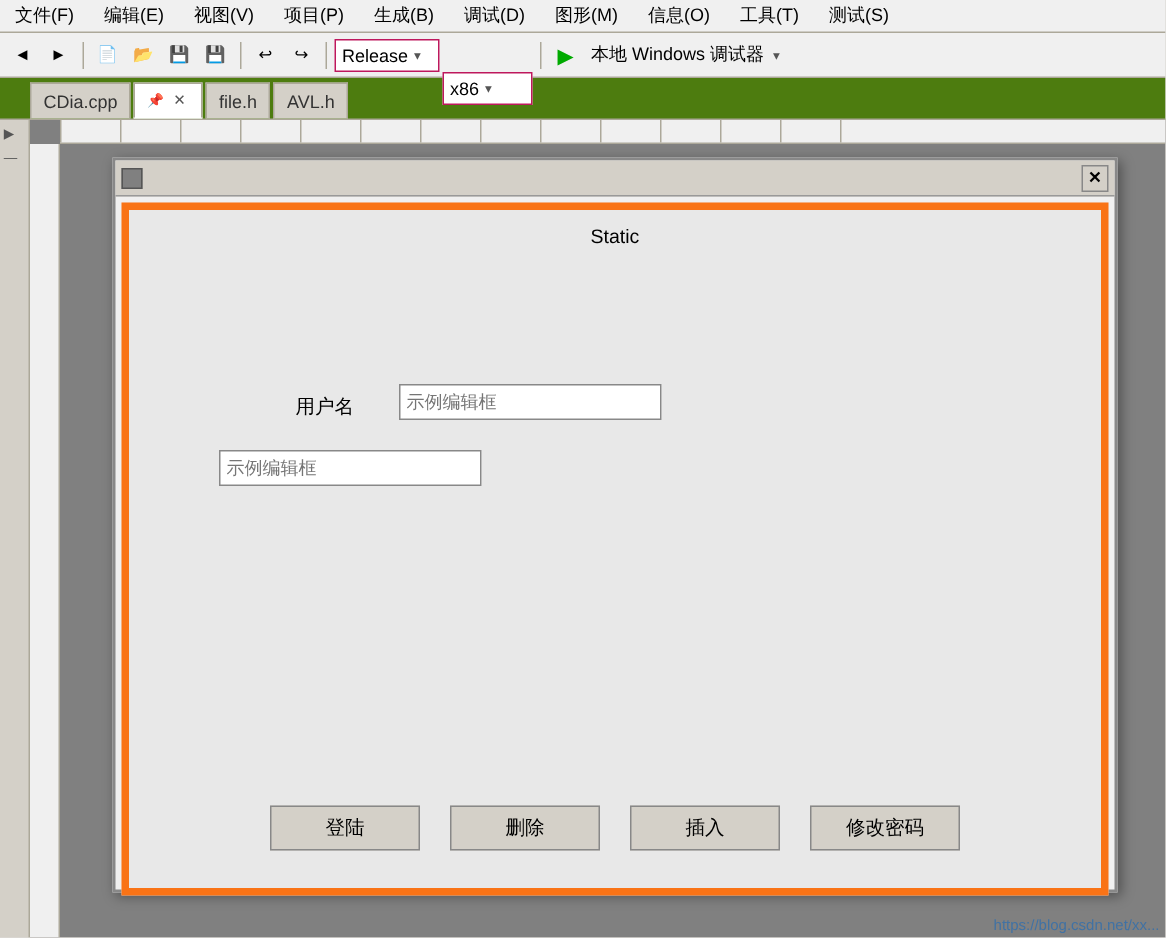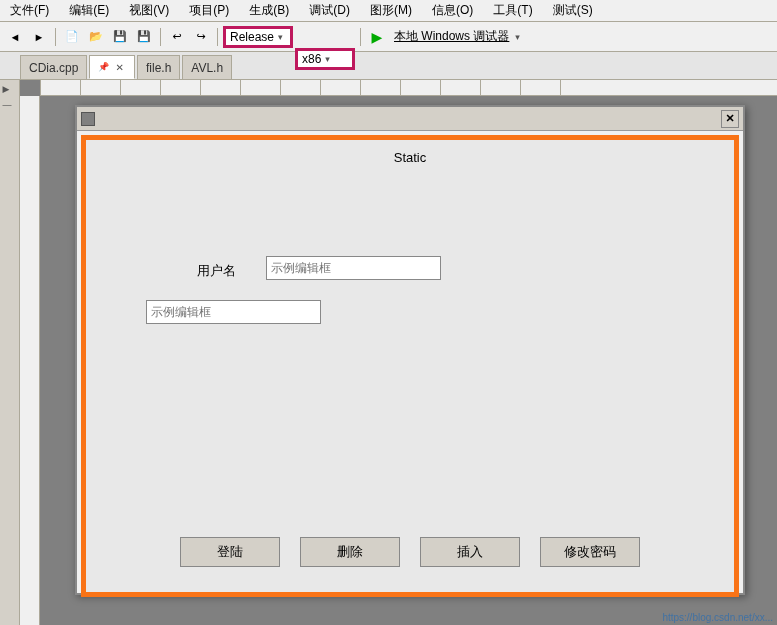--- a/index.html
+++ b/index.html
@@ -52,21 +52,21 @@
     }
     .toolbar-sep {
       width: 1px;
       height: 18px;
       background: #aca899;
       margin: 0 3px;
     }
     .toolbar-dropdown {
       height: 22px;
       background: white;
-      border: 3px solid #be185d;
+      border: 1px solid #be185d;
       padding: 0 4px;
       font-size: 12px;
       cursor: pointer;
       display: flex;
       align-items: center;
       gap: 4px;
       min-width: 70px;
     }
     .dropdown-arrow { font-size: 9px; color: #555; }
 
@@ -78,26 +78,25 @@
       display: flex;
       align-items: center;
       justify-content: center;
       cursor: pointer;
     }
 
     .toolbar-text {
       font-size: 12px;
       padding: 0 4px;
       white-space: nowrap;
-      text-decoration: underline;
     }
 
     
     .tabbar {
-      background: #e5e5e5;
+      background: #4d7c0f;
       height: 28px;
       display: flex;
       align-items: flex-end;
       padding-left: 20px;
       border-bottom: 1px solid #aca899;
     }
     .tab {
       height: 24px;
       padding: 0 8px;
       background: #d4d0c8;

